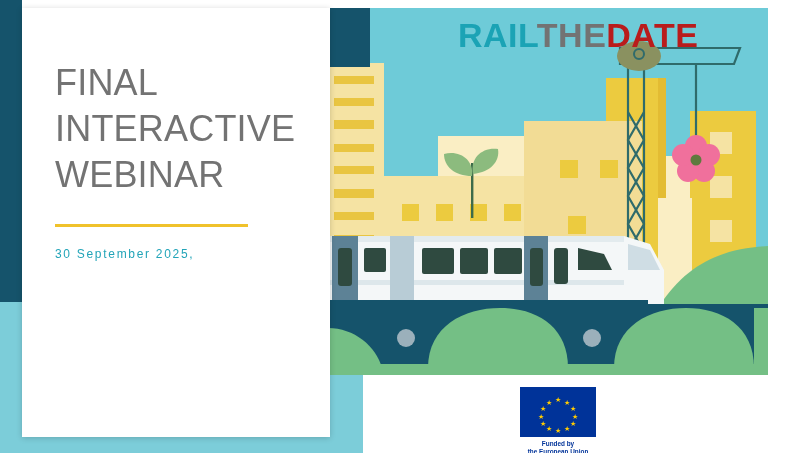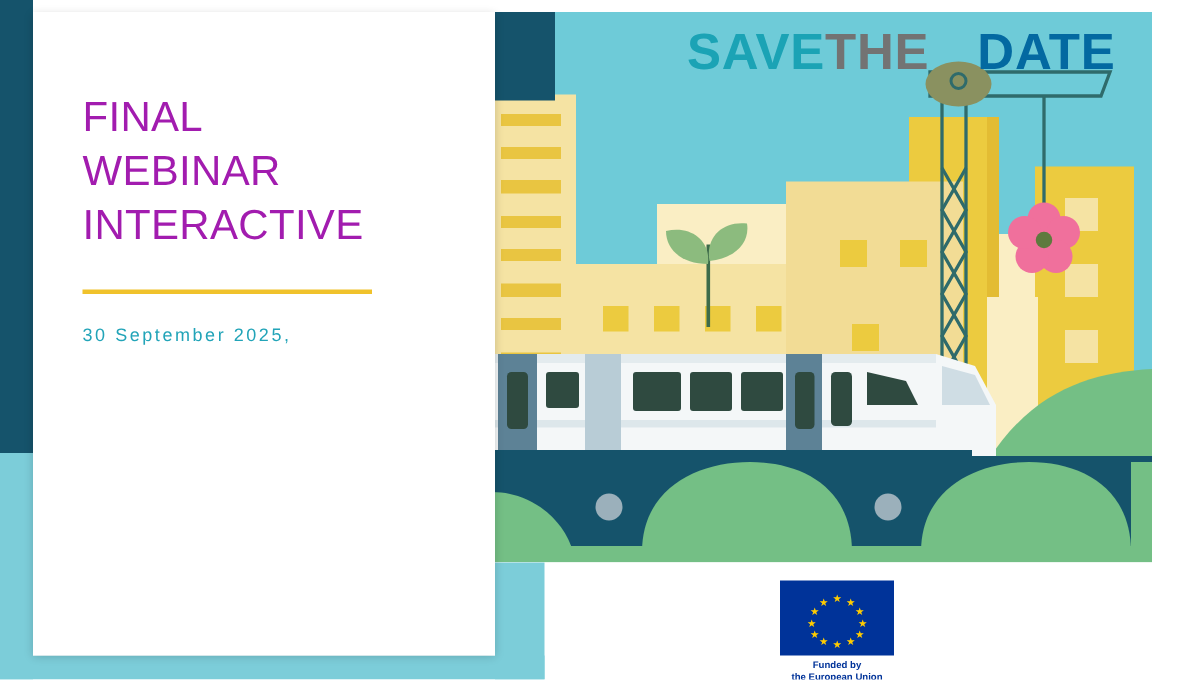--- a/index.html
+++ b/index.html
@@ -10,39 +10,39 @@
   
   .edge-dark{position:absolute;left:0;top:0;width:22px;height:302px;background:#15536b;}
   .edge-cyan{position:absolute;left:0;top:302px;width:22px;height:151px;background:#7ccdd9;}
   .bottom-cyan{position:absolute;left:0;top:437px;width:363px;height:16px;background:#7ccdd9;}
   .cyan-notch{position:absolute;left:330px;top:375px;width:33px;height:78px;background:#7ccdd9;}
 
   
   .card{position:absolute;left:22px;top:8px;width:308px;height:429px;background:#ffffff;
         box-shadow:0 1px 6px rgba(0,0,0,.18);}
   .card-inner{position:absolute;left:33px;top:52px;width:250px;}
-  .title{color:#a21caf;font-size:28px;line-height:1.28;font-weight:400;letter-spacing:.2px;margin:0;}
+  .title{color:#737373;font-size:36px;line-height:1.28;font-weight:400;letter-spacing:.2px;margin:0;}
   .rule{width:193px;height:3px;background:#f0c22b;margin:26px 0 18px 0;}
   .subtitle{color:#22a4b8;font-size:12px;line-height:1.62;letter-spacing:1.7px;font-weight:400;margin:0;}
 
   
   .logo{position:absolute;left:40px;top:296px;width:275px;height:124px;}
   .logo svg{display:block;width:100%;height:100%;}
 
   
   .illus{position:absolute;left:328px;top:8px;width:440px;height:367px;overflow:hidden;}
   .illus svg{display:block;width:100%;height:100%;}
   .navy-cap{position:absolute;left:328px;top:8px;width:42px;height:59px;background:#15536b;}
 
   
   .std{position:absolute;left:458px;top:18px;font-size:34px;font-weight:bold;letter-spacing:.5px;
        line-height:1;white-space:nowrap;}
   .std .s1{color:#1ba3b5;}
   .std .s2{color:#737373;}
-  .std .s3{color:#0369a1;margin-left:32px;}
+  .std .s3{color:#b91c1c;}
 
   
   .footer{position:absolute;left:516px;top:383px;width:272px;height:62px;
           display:flex;align-items:flex-start;gap:9px;}
   .er-logo{width:74px;flex:0 0 74px;}
   .er-logo svg{display:block;width:74px;height:48px;}
   .support-txt{flex:0 0 auto;width:90px;color:#1a1a1a;font-size:7.6px;line-height:1.42;padding-top:8px;}
   .eu-block{flex:0 0 auto;width:84px;text-align:center;padding-top:4px;}
   .eu-flag{width:76px;height:50px;background:#003399;position:relative;margin:0 auto;}
   .eu-flag .star{position:absolute;color:#ffcc00;font-size:7px;line-height:7px;}
@@ -181,28 +181,28 @@
         <rect x="426" y="300" width="14" height="60" fill="#74bf85"></rect>
         <circle cx="78" cy="330" r="9" fill="#9bb0bb"></circle>
         <circle cx="264" cy="330" r="9" fill="#9bb0bb"></circle>
         <rect x="0" y="356" width="440" height="11" fill="#74bf85"></rect>
       </g>
     </svg>
   </div>
   <div class="navy-cap"></div>
   <div class="cyan-notch"></div>
 
-  <div class="std"><span class="s1">SAVE</span><span class="s2">THE</span><span class="s3">DATE</span></div>
+  <div class="std"><span class="s1">RAIL</span><span class="s2">THE</span><span class="s3">DATE</span></div>
 
   <div class="card">
     <div class="card-inner">
       <div class="title">
         <div>FINAL</div>
+        <div>INTERACTIVE</div>
         <div>WEBINAR</div>
-        <div>INTERACTIVE</div>
       </div>
       <div class="rule"></div>
       <div class="subtitle">
         <div>30 September 2025,</div>
       </div>
     </div>
   </div>
 
 
   <div class="footer">

